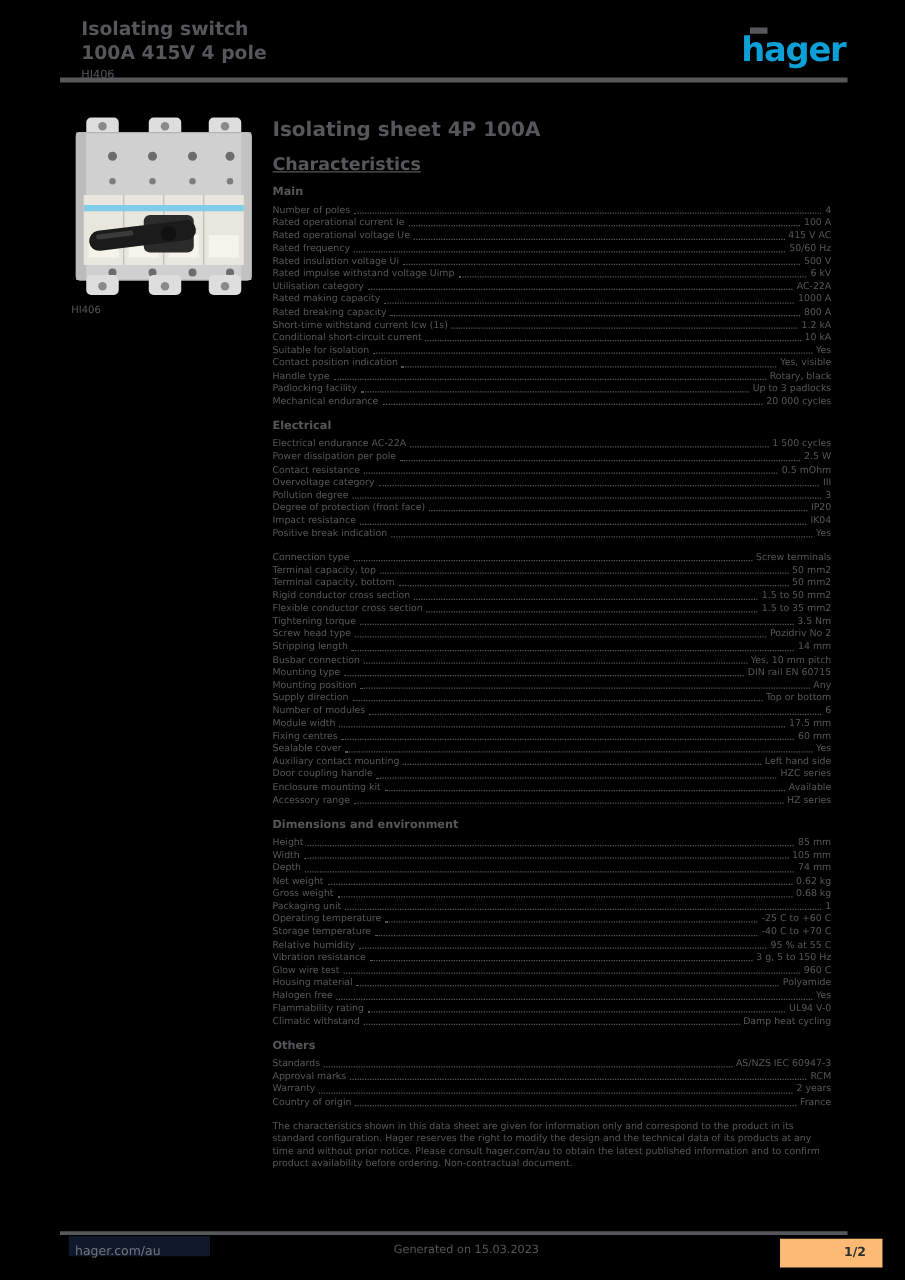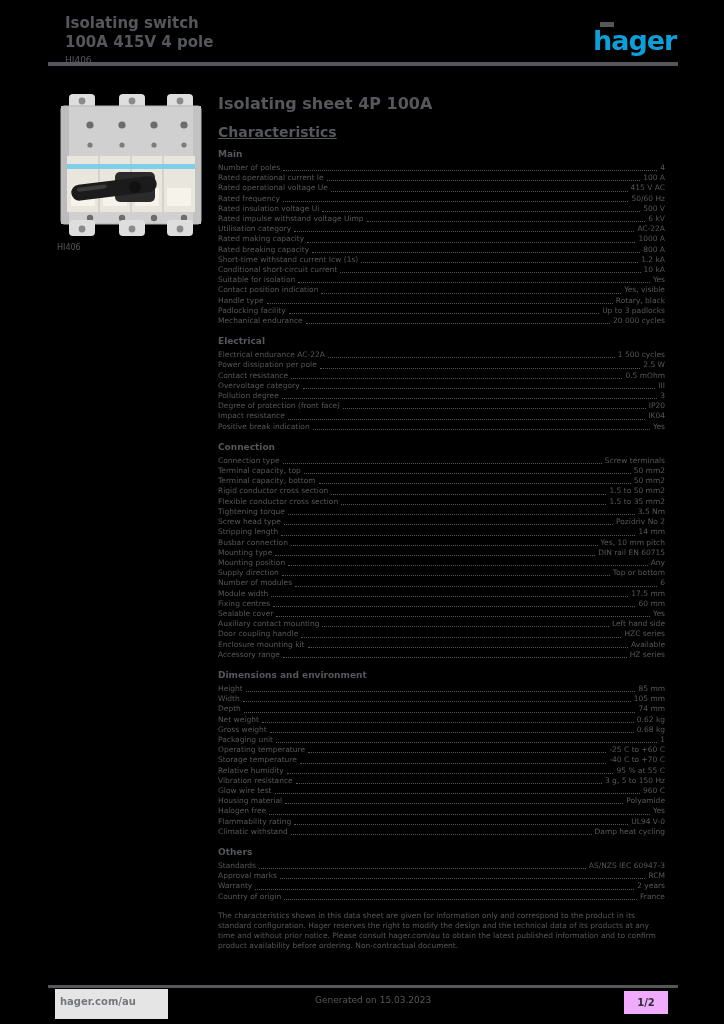--- a/index.html
+++ b/index.html
@@ -29,25 +29,25 @@
   .spec-section{margin-bottom:9px;}
   .spec-heading{font-size:9px;font-weight:bold;line-height:12px;margin-bottom:3px;color:#55575a;}
   .spec-row{display:flex;align-items:flex-end;font-size:7.5px;line-height:10.2px;
     white-space:nowrap;color:#55575a;}
   .spec-label{flex:0 0 auto;}
   .spec-leader{flex:1 1 auto;border-bottom:1px dotted #55575a;margin:0 3px 2px 3px;min-width:8px;}
   .spec-value{flex:0 0 auto;text-align:right;}
   #spec-note{font-size:7.5px;line-height:10px;margin-top:2px;color:#55575a;}
   
   #footer-rule{left:48px;top:985px;width:630px;height:3px;background:#55575a;}
-  #footer-sitebox{left:55px;top:989px;width:113px;height:30px;background:#e5e5e5;font-weight:bold;}
+  #footer-sitebox{left:55px;top:989px;width:113px;height:16px;background:#0f172a;}
   #footer-site{position:absolute;left:5px;top:7px;font-size:10px;color:#75777a;line-height:12px;}
   #footer-center{left:315px;top:995px;font-size:9px;line-height:11px;color:#55575a;}
-  #footer-badge{left:624px;top:991px;width:44px;height:23px;background:#f0abfc;
-    display:flex;align-items:center;justify-content:center;}
+  #footer-badge{left:624px;top:991px;width:44px;height:23px;background:#fdba74;
+    display:flex;align-items:center;justify-content:center;padding-left:38px;}
   #footer-badge span{font-size:10px;font-weight:bold;color:#2c2e30;}
 </style>
 </head>
 <body>
 
 <div class="abs" id="header-title">
   <div class="title-line">Isolating switch</div>
   <div class="title-line">100A 415V 4 pole</div>
   <div id="header-ref">HI406</div>
 </div>
@@ -252,21 +252,20 @@
         <span class="spec-leader"></span>
         <span class="spec-value">IK04</span>
       </div>
       <div class="spec-row">
         <span class="spec-label">Positive break indication</span>
         <span class="spec-leader"></span>
         <span class="spec-value">Yes</span>
       </div>
     </div>
     <div class="spec-section">
-      <div class="spec-heading">Connection</div>
       <div class="spec-row">
         <span class="spec-label">Connection type</span>
         <span class="spec-leader"></span>
         <span class="spec-value">Screw terminals</span>
       </div>
       <div class="spec-row">
         <span class="spec-label">Terminal capacity, top</span>
         <span class="spec-leader"></span>
         <span class="spec-value">50 mm2</span>
       </div>

